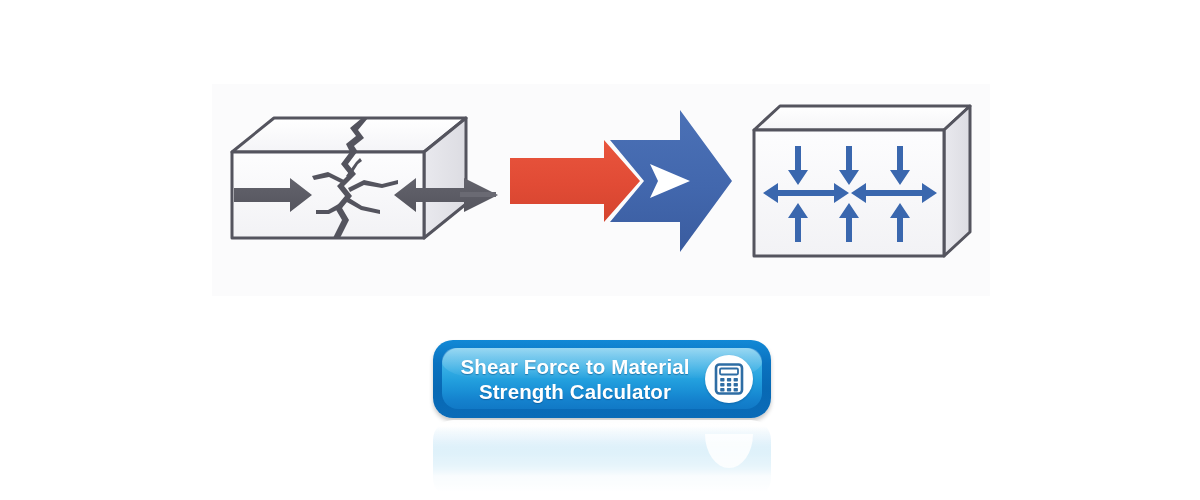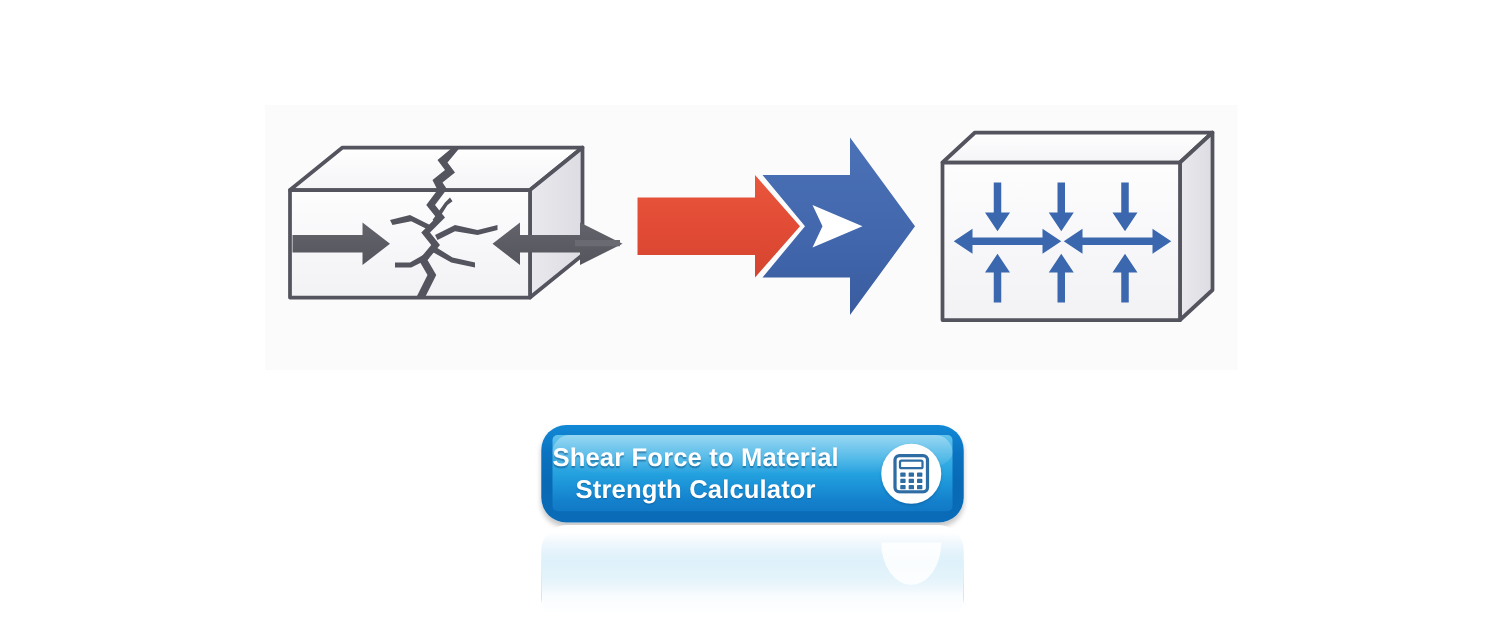--- a/index.html
+++ b/index.html
@@ -58,31 +58,32 @@
     box-shadow: 0 3px 4px rgba(0,0,0,0.22);
     cursor: pointer;
   }
 
   .cta-inner {
     position: absolute;
     left: 9px;
     top: 8px;
     width: 320px;
     height: 61px;
-    border-radius: 4px;
+    border-radius: 16px;
     background: linear-gradient(to bottom,
         #63c3ec 0%,
         #4cb8e8 14%,
         #35ade4 34%,
         #23a0de 52%,
         #1a90d6 70%,
         #1481cd 86%,
         #1179c6 100%);
     display: flex;
     align-items: center;
+    justify-content: center;
     overflow: hidden;
   }
 
   .cta-gloss {
     position: absolute;
     left: 9px;
     top: 8px;
     width: 320px;
     height: 30px;
     border-radius: 14px 14px 40px 40px / 14px 14px 16px 16px;

